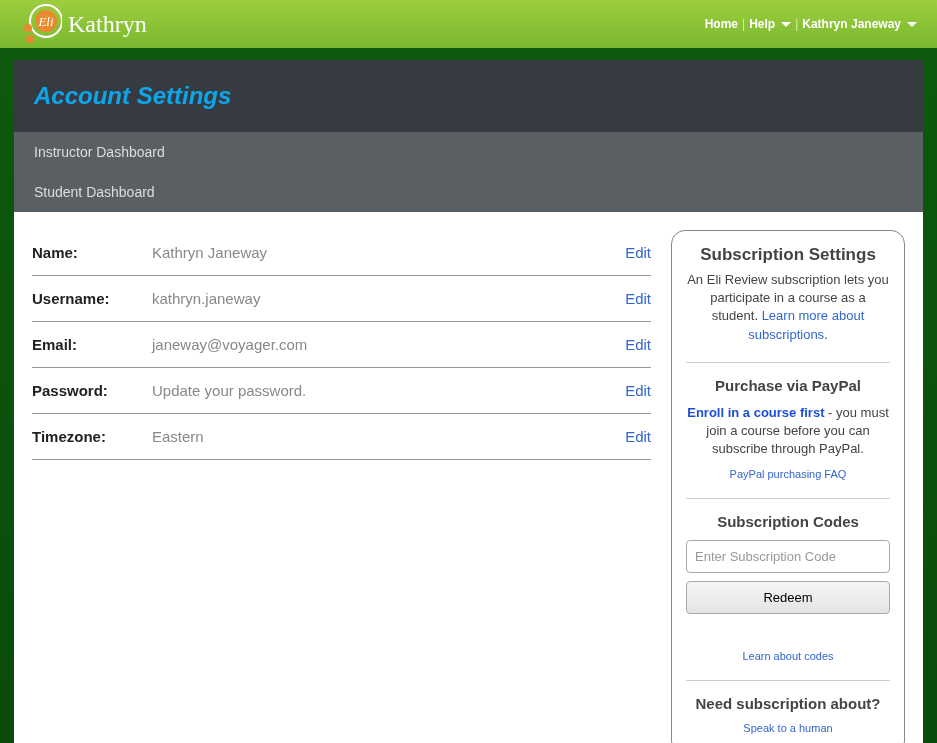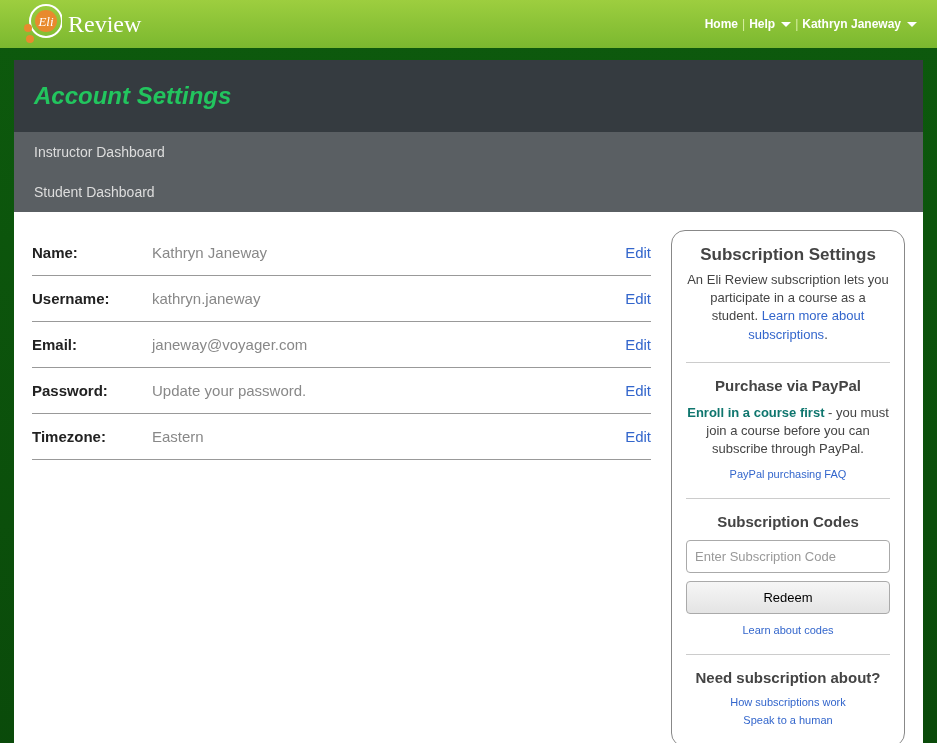--- a/index.html
+++ b/index.html
@@ -44,21 +44,21 @@
       border-right: 5px solid transparent;
       border-top: 5px solid #fff;
     }
     .page-container {
       margin: 12px 14px 0 14px;
       background: #fff;
       min-height: 640px;
     }
     .page-header {
       background: #353b40;
-      color: #22c55e;
+      color: #0ea5e9;
       padding: 22px 20px;
       font-size: 24px;
       font-weight: bold;
       font-style: italic;
     }
     .tab-bar {
       background: #5a5f63;
       display: flex;
       padding: 0;
       flex-direction: column;
@@ -122,40 +122,40 @@
       border: none;
       border-top: 1px solid #ccc;
       margin: 18px 0 14px 0;
     }
     .sub-subheading {
       font-size: 15px;
       font-weight: bold;
       color: #444;
       margin-bottom: 10px;
     }
-    .red-bold { color: #0f766e; font-weight: bold; }
+    .red-bold { color: #1d4ed8; font-weight: bold; }
     .code-input {
       width: 100%;
       padding: 8px;
       font-size: 13px;
       border: 1px solid #aaa;
       border-radius: 4px;
       margin-bottom: 8px;
       color: #a16207;
     }
     .code-input::placeholder { color: #999; }
     .redeem-btn {
       width: 100%;
       padding: 8px;
       background: linear-gradient(to bottom, #f6f6f6, #e4e4e4);
       border: 1px solid #aaa;
       border-radius: 4px;
       font-size: 13px;
       cursor: pointer;
-      margin-bottom: 4px;
+      margin-bottom: 30px;
     }
     .block-link {
       display: block;
       color: #3366cc;
       font-size: 11px;
       margin: 6px 0;
       cursor: pointer;
     }
   </style>
 </head>
@@ -163,21 +163,21 @@
 
 <div class="topbar">
   <div class="logo-area">
     <svg class="logo-svg" viewBox="0 0 42 42">
       <circle cx="26" cy="18" r="16" fill="none" stroke="#fff" stroke-width="2"></circle>
       <circle cx="26" cy="18" r="11" fill="#e88a2e"></circle>
       <text x="26" y="23" font-size="13" fill="#fff" text-anchor="middle" font-family="Georgia" font-style="italic">Eli</text>
       <circle cx="8" cy="25" r="4" fill="#e88a2e"></circle>
       <circle cx="10" cy="36" r="4" fill="#e88a2e"></circle>
     </svg>
-    <span class="brand-text">Review</span>
+    <span class="brand-text">Kathryn</span>
   </div>
   <div class="nav-links">
     <span class="nav-item">
         <span>Home</span>
       </span>
     <span class="nav-sep">|</span>
     <span class="nav-item">
       <span>Help</span>
       <span class="chevron-down"></span>
     </span>
@@ -249,17 +249,16 @@
       <hr class="sub-hr">
 
       <div class="sub-subheading">Subscription Codes</div>
       <input type="text" class="code-input" placeholder="Enter Subscription Code" style="">
       <button class="redeem-btn">Redeem</button>
       <a class="block-link">Learn about codes</a>
 
       <hr class="sub-hr">
 
       <div class="sub-subheading">Need subscription about?</div>
-      <a class="block-link">How subscriptions work</a>
       <a class="block-link">Speak to a human</a>
     </div>
   </div>
 </div>
 
 </body></html>

